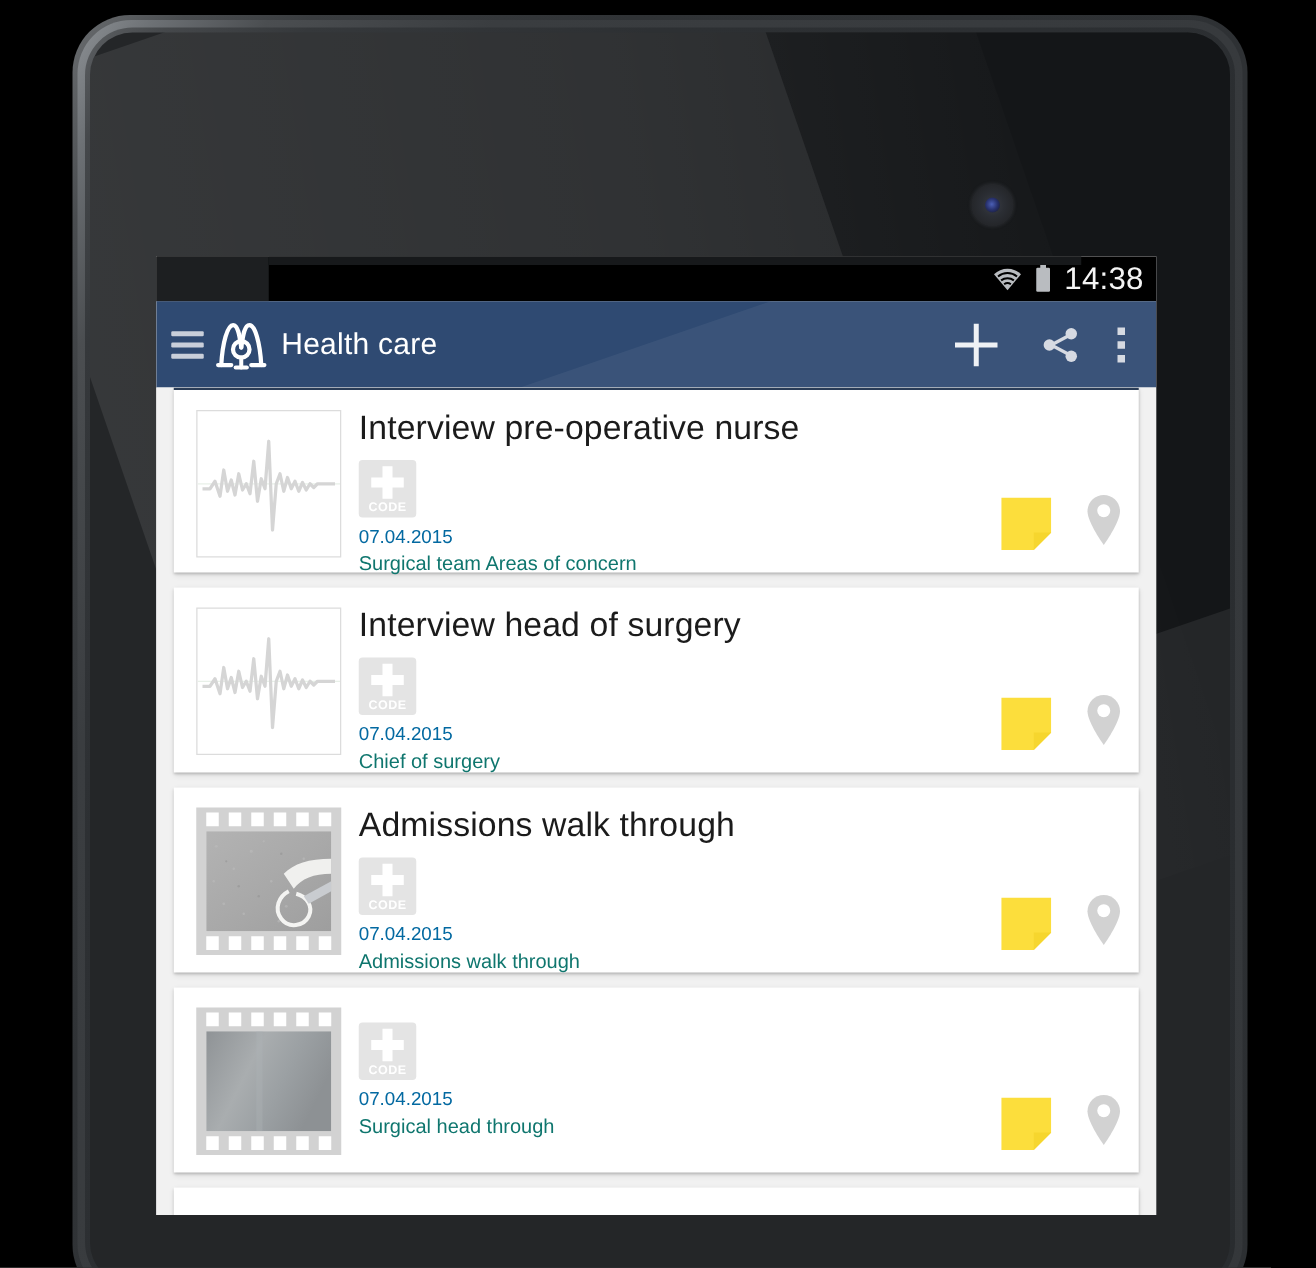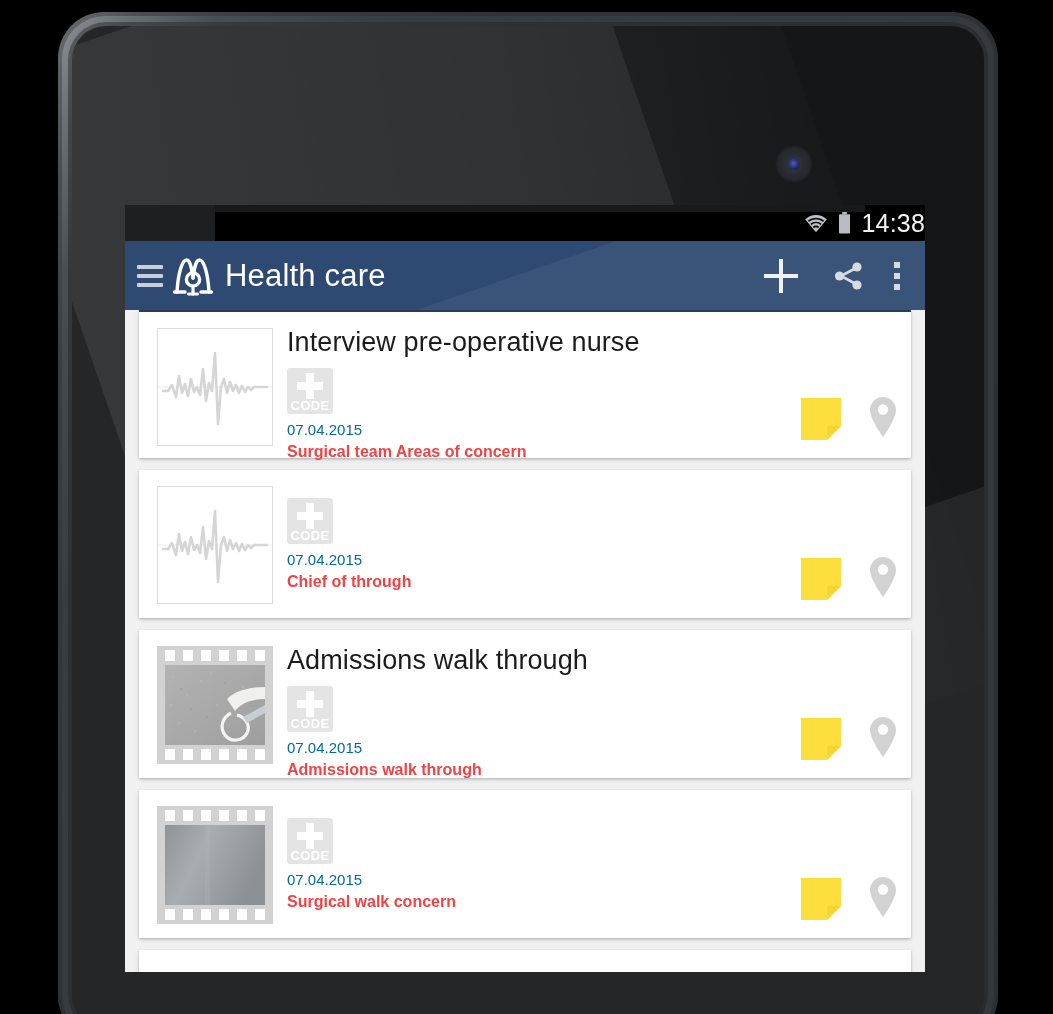--- a/index.html
+++ b/index.html
@@ -120,21 +120,21 @@
   }
 
   
   #statusbar {
     position: relative;
     height: 36px;
     background: #000000;
     display: flex;
     align-items: center;
     justify-content: flex-end;
-    padding-right: 0;
+    padding-right: 10px;
   }
   #statusbar-left-block {
     position: absolute;
     left: 0;
     top: 0;
     width: 90px;
     height: 36px;
     background: #1d1f21;
   }
   #statusbar-left-block2 {
@@ -194,21 +194,21 @@
     position: relative;
     margin-left: 6px;
     width: 48px;
     height: 48px;
     cursor: pointer;
   }
   #appbar-title {
     position: relative;
     margin-left: 8px;
     color: #ffffff;
-    font-size: 31px;
+    font-size: 24px;
     font-weight: normal;
     letter-spacing: 0.2px;
   }
   #appbar-actions {
     position: relative;
     margin-left: auto;
     display: flex;
     align-items: center;
     gap: 28px;
     padding-right: 25px;
@@ -305,37 +305,36 @@
     position: absolute; left: 19px; top: 5px; width: 8px; height: 26px; background: #ffffff;
   }
   .code-badge .plus-h {
     position: absolute; left: 10px; top: 14px; width: 26px; height: 8px; background: #ffffff;
   }
   .code-badge .code-text {
     position: absolute;
     left: 0; right: 0; bottom: 2px;
     text-align: center;
     color: #ffffff;
-    font-size: 13px;
+    font-size: 10px;
     font-weight: bold;
     letter-spacing: 0.4px;
     line-height: 1;
   }
   .card-date {
     margin-top: 7px;
     font-size: 15px;
     color: #0369a1;
     line-height: 1.25;
   }
   .card-subtitle {
     margin-top: 2px;
     font-size: 16px;
-    color: #ef4444;
+    color: #0f766e;
     line-height: 1.25;
-    font-weight: bold;
   }
 
   .card-right {
     position: absolute;
     right: 14px;
     bottom: 16px;
     display: flex;
     align-items: center;
     gap: 28px;
   }
@@ -484,27 +483,28 @@
       <div class="card">
         <div class="thumb-wrap">
           <div class="thumb-audio">
             <svg width="100%" height="100%" viewBox="0 0 114 116" preserveAspectRatio="none">
               <line x1="0" y1="58" x2="114" y2="58" stroke="#e8f0e8" stroke-width="1"></line>
               <polyline points="4,62 10,62 14,56 18,68 21,47 24,64 27,55 30,67 33,50 36,63 39,58 42,66 45,40 48,72 51,54 54,62 57,24 60,95 63,58 66,50 69,64 72,53 75,62 78,56 81,64 84,57 87,63 90,58 93,61 96,58 104,58 110,58" fill="none" stroke="#d5d5d5" stroke-width="2.6" stroke-linejoin="round"></polyline>
             </svg>
           </div>
         </div>
         <div class="card-body">
+          <div class="card-title">Interview head of surgery</div>
           <div class="code-badge">
             <span class="plus-v"></span>
             <span class="plus-h"></span>
             <span class="code-text">CODE</span>
           </div>
           <div class="card-date">07.04.2015</div>
-          <div class="card-subtitle">Chief of through</div>
+          <div class="card-subtitle">Chief of surgery</div>
         </div>
         <div class="card-right">
           <span class="note-flag">
             <svg width="40" height="42" viewBox="0 0 40 42">
               <path d="M0 0 H40 V28 L26 42 H0 Z" fill="#fcde3c"></path>
               <path d="M40 28 L26 42 V28 Z" fill="#f6d62e"></path>
             </svg>
           </span>
           <span class="pin-icon">
             <svg width="28" height="42" viewBox="0 0 28 42">
@@ -634,21 +634,21 @@
             </div>
           </div>
         </div>
         <div class="card-body">
           <div class="code-badge">
             <span class="plus-v"></span>
             <span class="plus-h"></span>
             <span class="code-text">CODE</span>
           </div>
           <div class="card-date">07.04.2015</div>
-          <div class="card-subtitle">Surgical walk concern</div>
+          <div class="card-subtitle">Surgical head through</div>
         </div>
         <div class="card-right">
           <span class="note-flag">
             <svg width="40" height="42" viewBox="0 0 40 42">
               <path d="M0 0 H40 V28 L26 42 H0 Z" fill="#fcde3c"></path>
               <path d="M40 28 L26 42 V28 Z" fill="#f6d62e"></path>
             </svg>
           </span>
           <span class="pin-icon">
             <svg width="28" height="42" viewBox="0 0 28 42">

